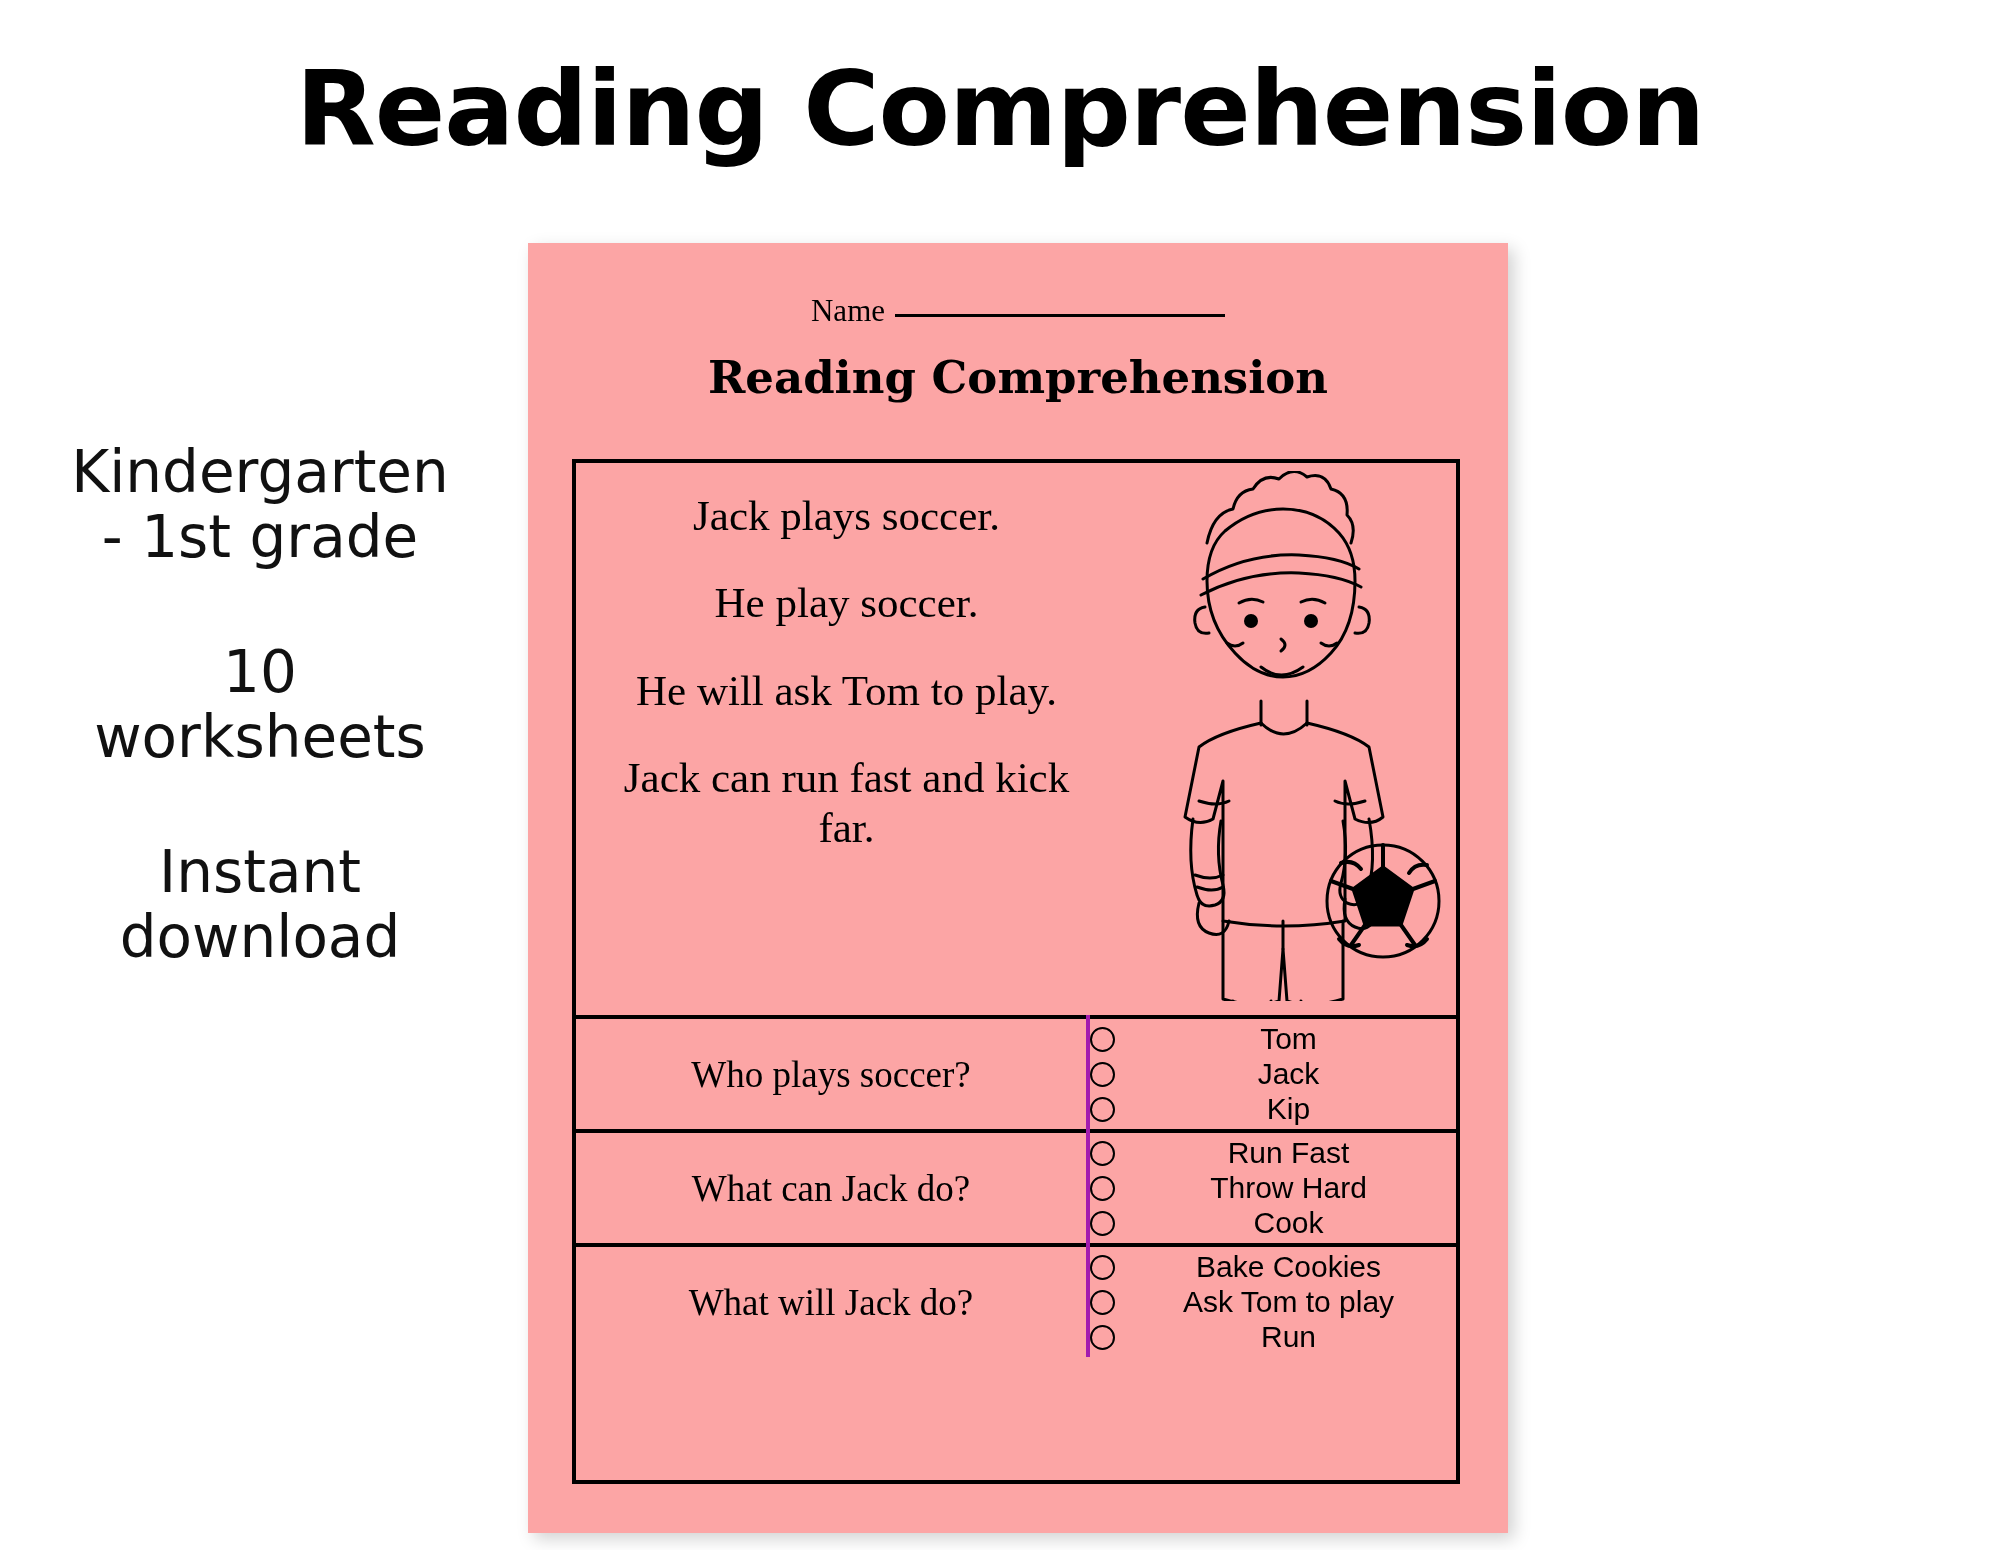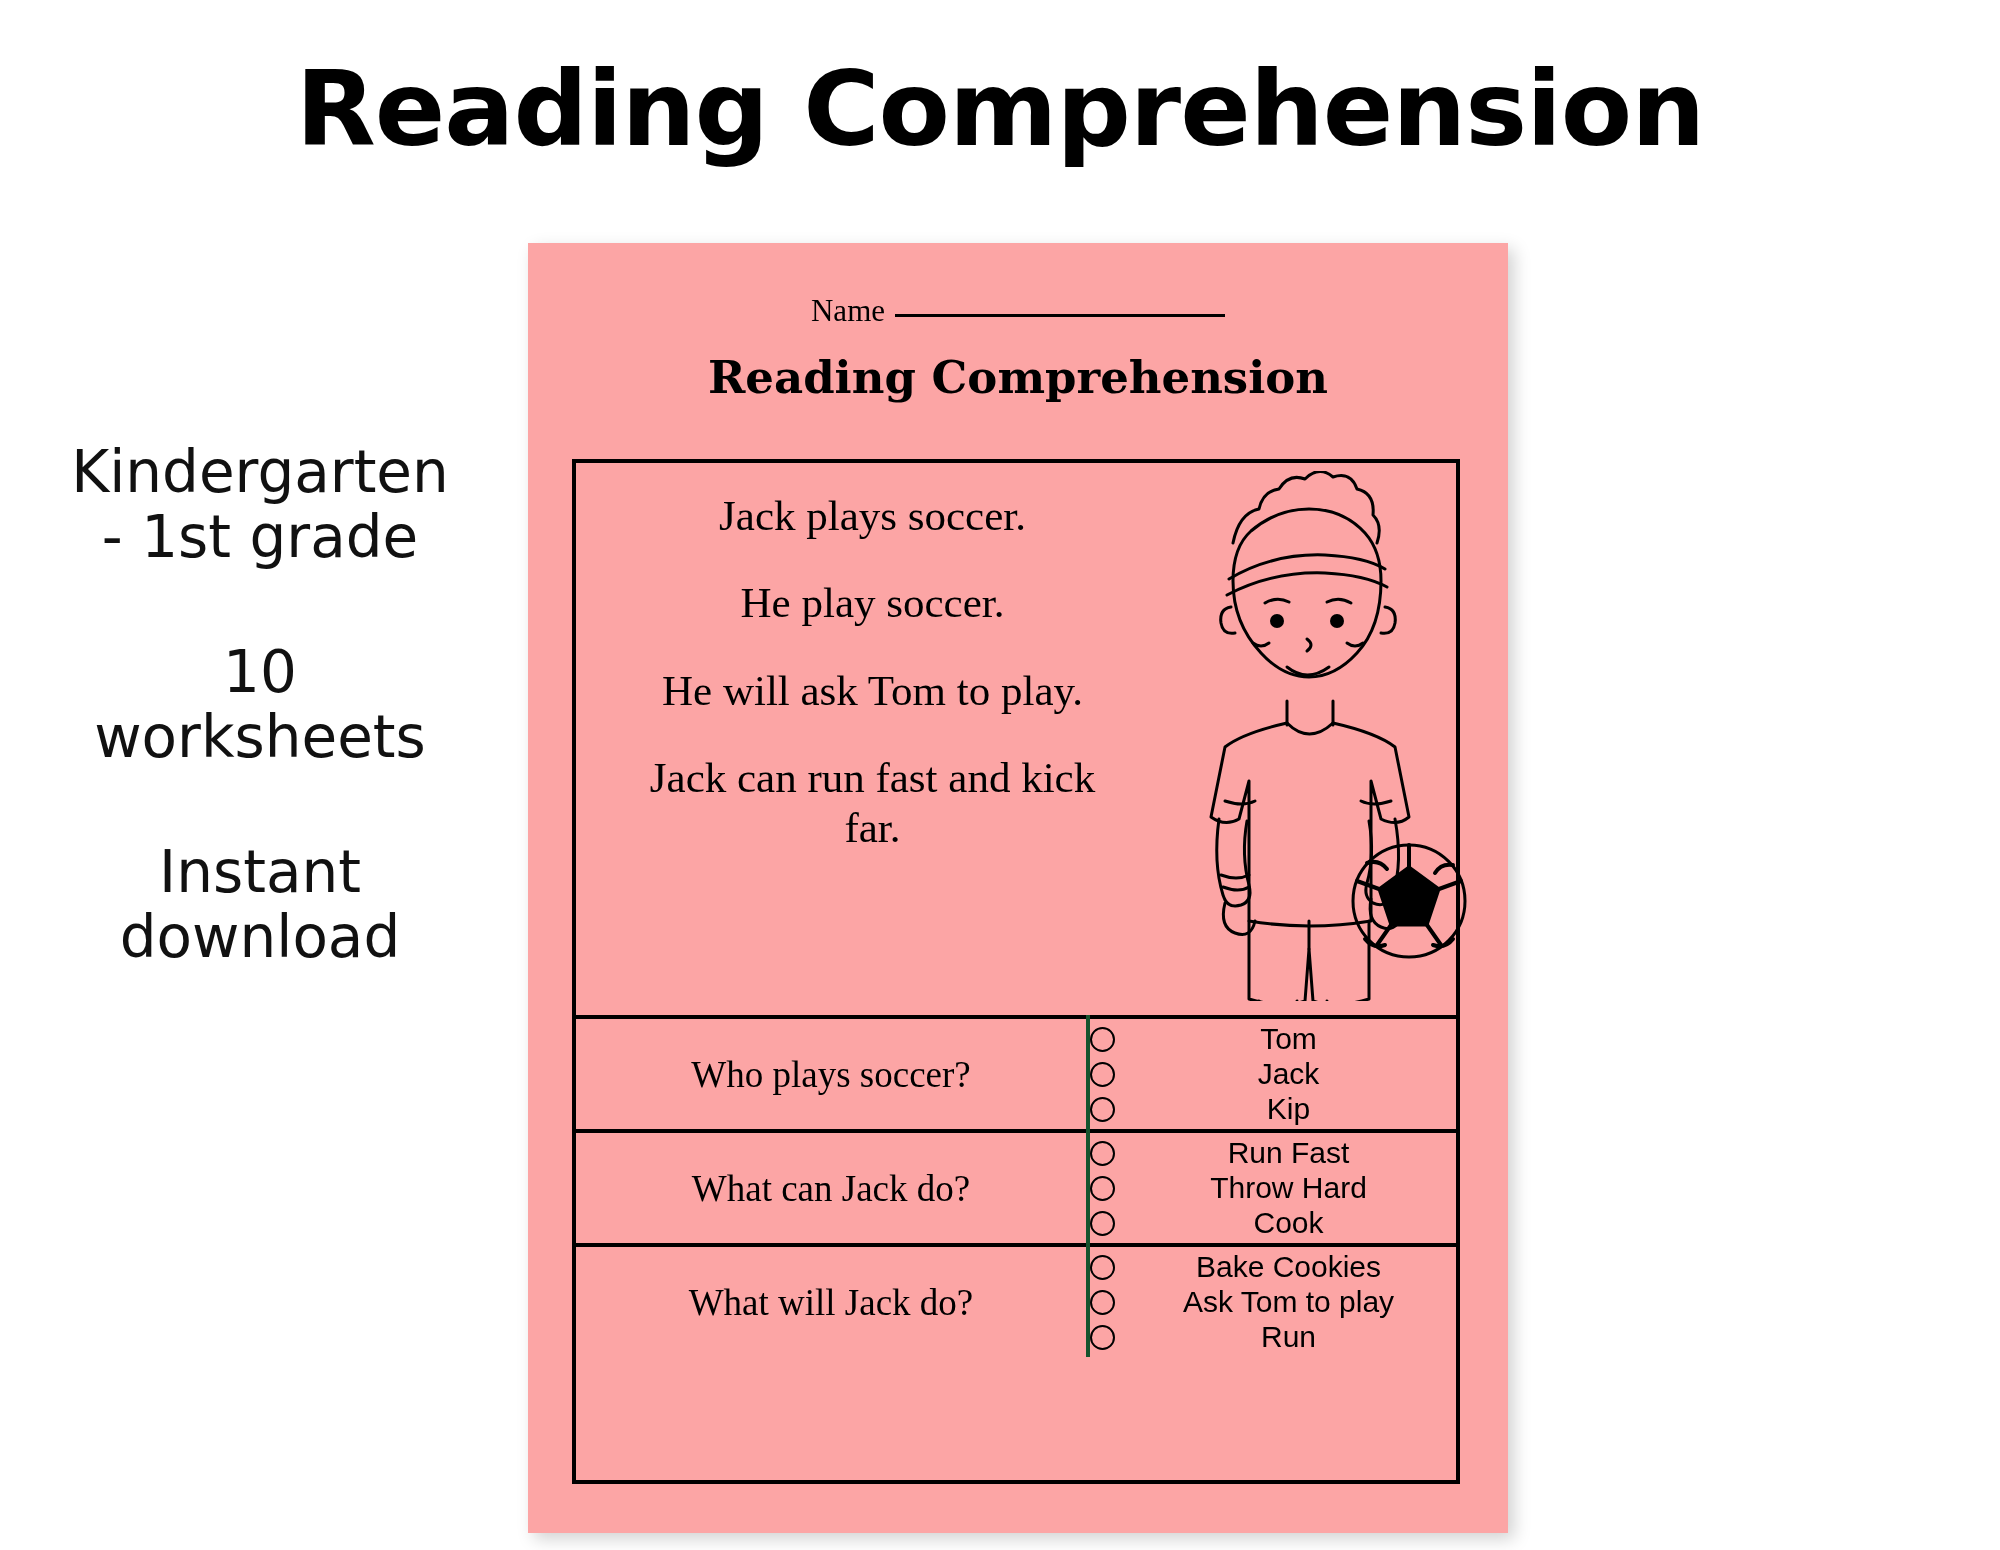--- a/index.html
+++ b/index.html
@@ -108,21 +108,20 @@
     box-sizing: border-box;
   }
 
   .passage-area {
     position: absolute;
     left: 0;
     top: 0;
     width: 880px;
     height: 552px;
     display: flex;
-    margin-left: 26px;
   }
   .passage-text {
     width: 535px;
     padding: 28px 12px 0 18px;
     box-sizing: border-box;
     font-family: "Liberation Serif", serif;
     font-size: 43px;
     line-height: 1.15;
     text-align: center;
     color: #000;
@@ -145,21 +144,21 @@
     border-collapse: collapse;
     table-layout: fixed;
   }
   .qa-table td {
     border-top: 4px solid #000;
     vertical-align: middle;
     padding: 0;
   }
   .q-cell {
     width: 510px;
-    border-right: 4px solid #14532d;
+    border-right: 4px solid #a21caf;
     text-align: center;
     font-family: "Liberation Serif", serif;
     font-size: 37px;
     color: #000;
     padding: 18px 6px;
   }
   .a-cell {
     padding: 12px 14px 12px 6px;
   }
   .opt-row {

